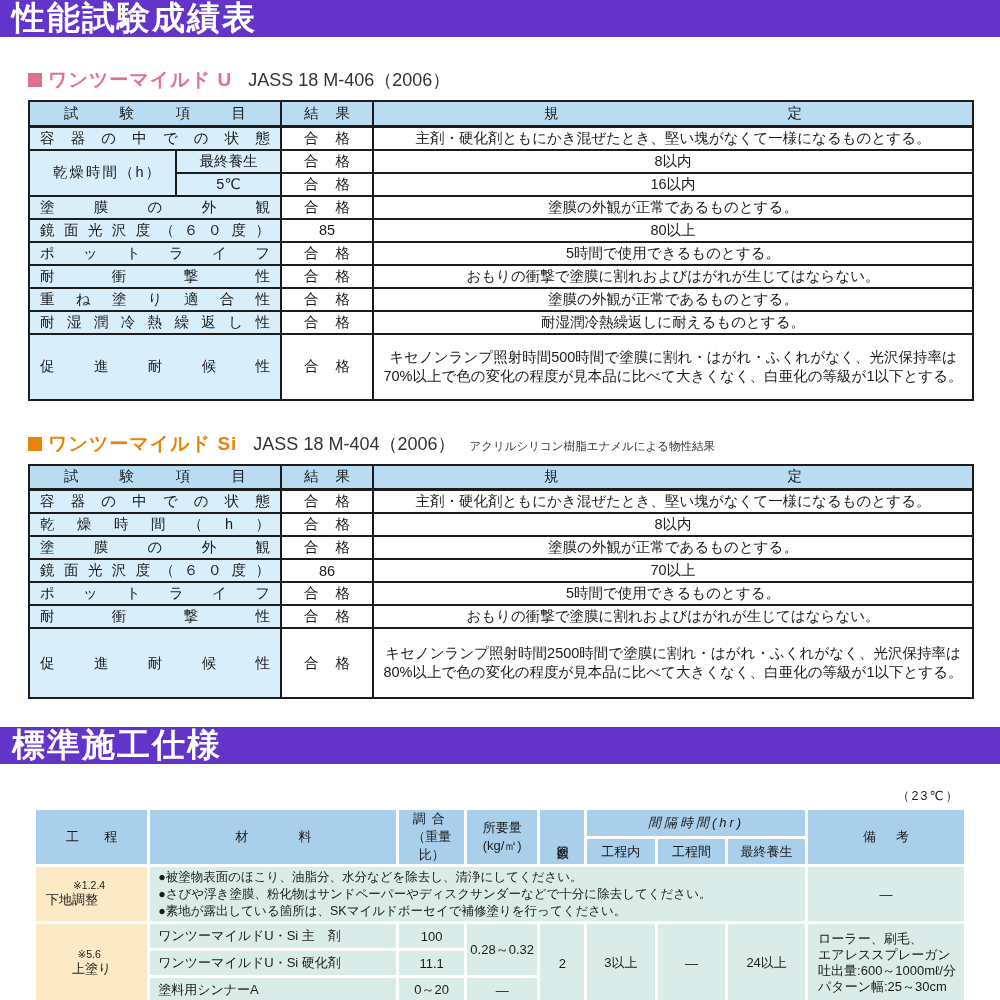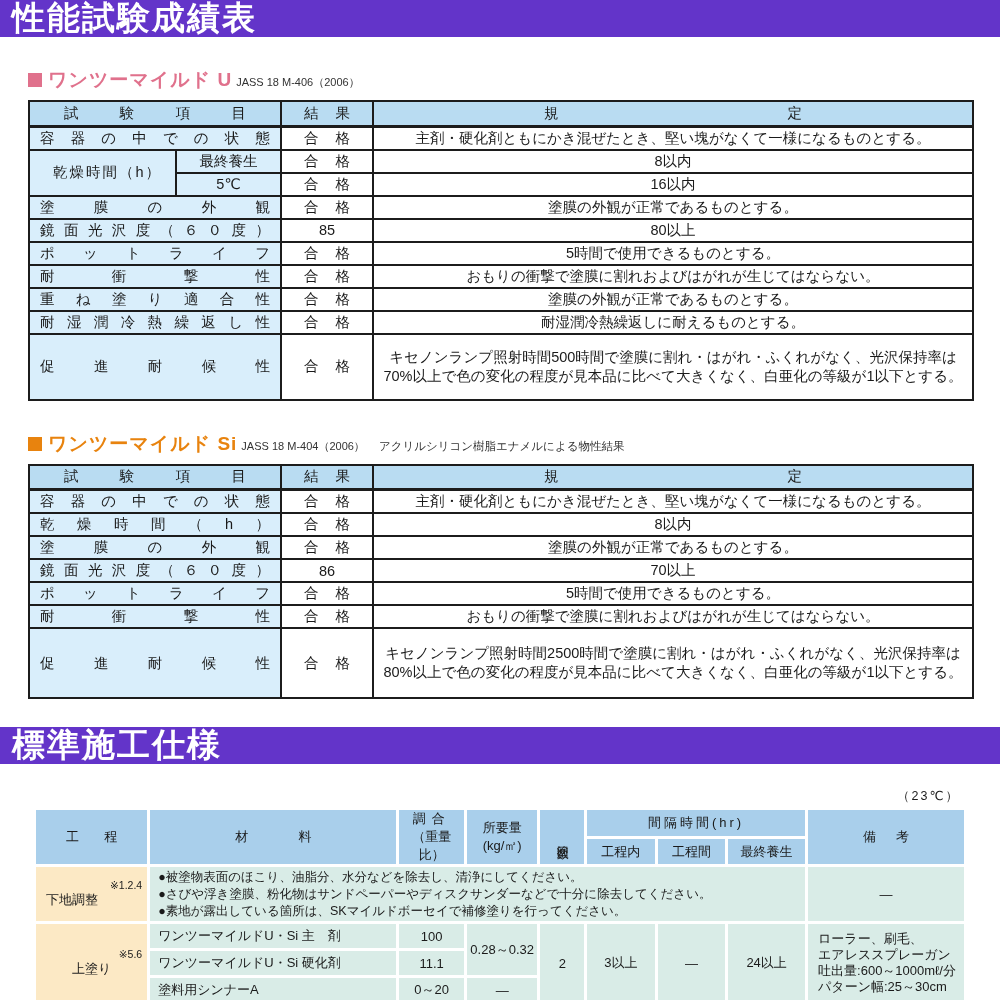--- a/index.html
+++ b/index.html
@@ -12,21 +12,21 @@
     background:#6334c9; color:#fff; height:37px;
     display:flex; align-items:center; padding-left:12px; box-sizing:border-box;
     font-size:33px; font-weight:bold; letter-spacing:2px;
   }
   .section { margin:0 28px; }
   .prod-line { display:flex; align-items:baseline; margin:30px 0 7px 0; }
   .sq { display:inline-block; width:14px; height:14px; margin-right:6px; align-self:center; }
   .pink  { color:#e0718c; } .sq.pink  { background:#e0718c; }
   .orange{ color:#e8830e; } .sq.orange{ background:#e8830e; }
   .prod-name { font-size:19px; font-weight:bold; letter-spacing:1px; }
-  .std  { font-size:11px; color:#333; margin-left:4px; }
+  .std  { font-size:18px; color:#333; margin-left:16px; }
   .subt { font-size:11.5px; color:#333; margin-left:14px; }
 
   table.perf { border-collapse:collapse; width:944px; table-layout:fixed; }
   .perf th, .perf td { border:2px solid #1c1c1c; box-sizing:border-box; font-size:14.5px; padding:0; }
   .perf thead th { background:#b9dcf2; border-bottom:3px solid #1c1c1c; height:25px; font-weight:normal; }
   .perf tbody td { height:21px;text-align:center; }
   .perf td.lbl { background:#d9eefb; }
   .just  { text-align:justify; text-align-last:justify; padding:0 10px !important; }
   .hjust { text-align:justify; text-align-last:justify; padding:0 34px !important; }
   .rjust { text-align:justify; text-align-last:justify; padding:0 22px !important; }
@@ -35,24 +35,24 @@
   .ctr { text-align:center; }
   .res { text-align:center; }
   .spec { text-align:left; padding:1px 8px !important; line-height:19px; }
 
   table.app { border-collapse:separate; border-spacing:3px; table-layout:fixed;
               width:934px; margin:2px 0 0 33px; }
   .app th, .app td { box-sizing:border-box; font-size:13px; font-weight:normal; padding:0; }
   .app .hd { background:#a9cfeb; }
   .app .cream { background:#fce9c5; }
   .app .teal  { background:#d9ece7; }
-  .hd2 { letter-spacing:3px; }
+  .hd2 { letter-spacing:3px;font-style:italic; }
   .vwrap { display:flex; align-items:center; justify-content:center; height:100%; }
   .vert { writing-mode:vertical-rl; font-size:12px; letter-spacing:1px; }
-  .ref { text-align:right; font-size:10.5px; padding:3px 5px 0 0; }
+  .ref { text-align:center; font-size:10.5px; padding:3px 5px 0 0; }
   .pname { text-align:left; font-size:13px; padding:0 0 4px 10px; }
   .pname.ctr2 { text-align:center; padding-left:0; }
   .note-line { font-size:12.5px; line-height:17px; text-align:left; padding-left:8px; }
   .mat { text-align:left; padding-left:8px !important; }
   .num { text-align:center; }
   .remarks { font-size:12.5px; line-height:16px; text-align:left; padding:2px 4px 2px 10px !important; white-space:pre-line; }
   .temp-note { text-align:right; margin:24px 40px 2px 0; font-size:12.5px; letter-spacing:2px; }
 </style>
 </head>
 <body>

